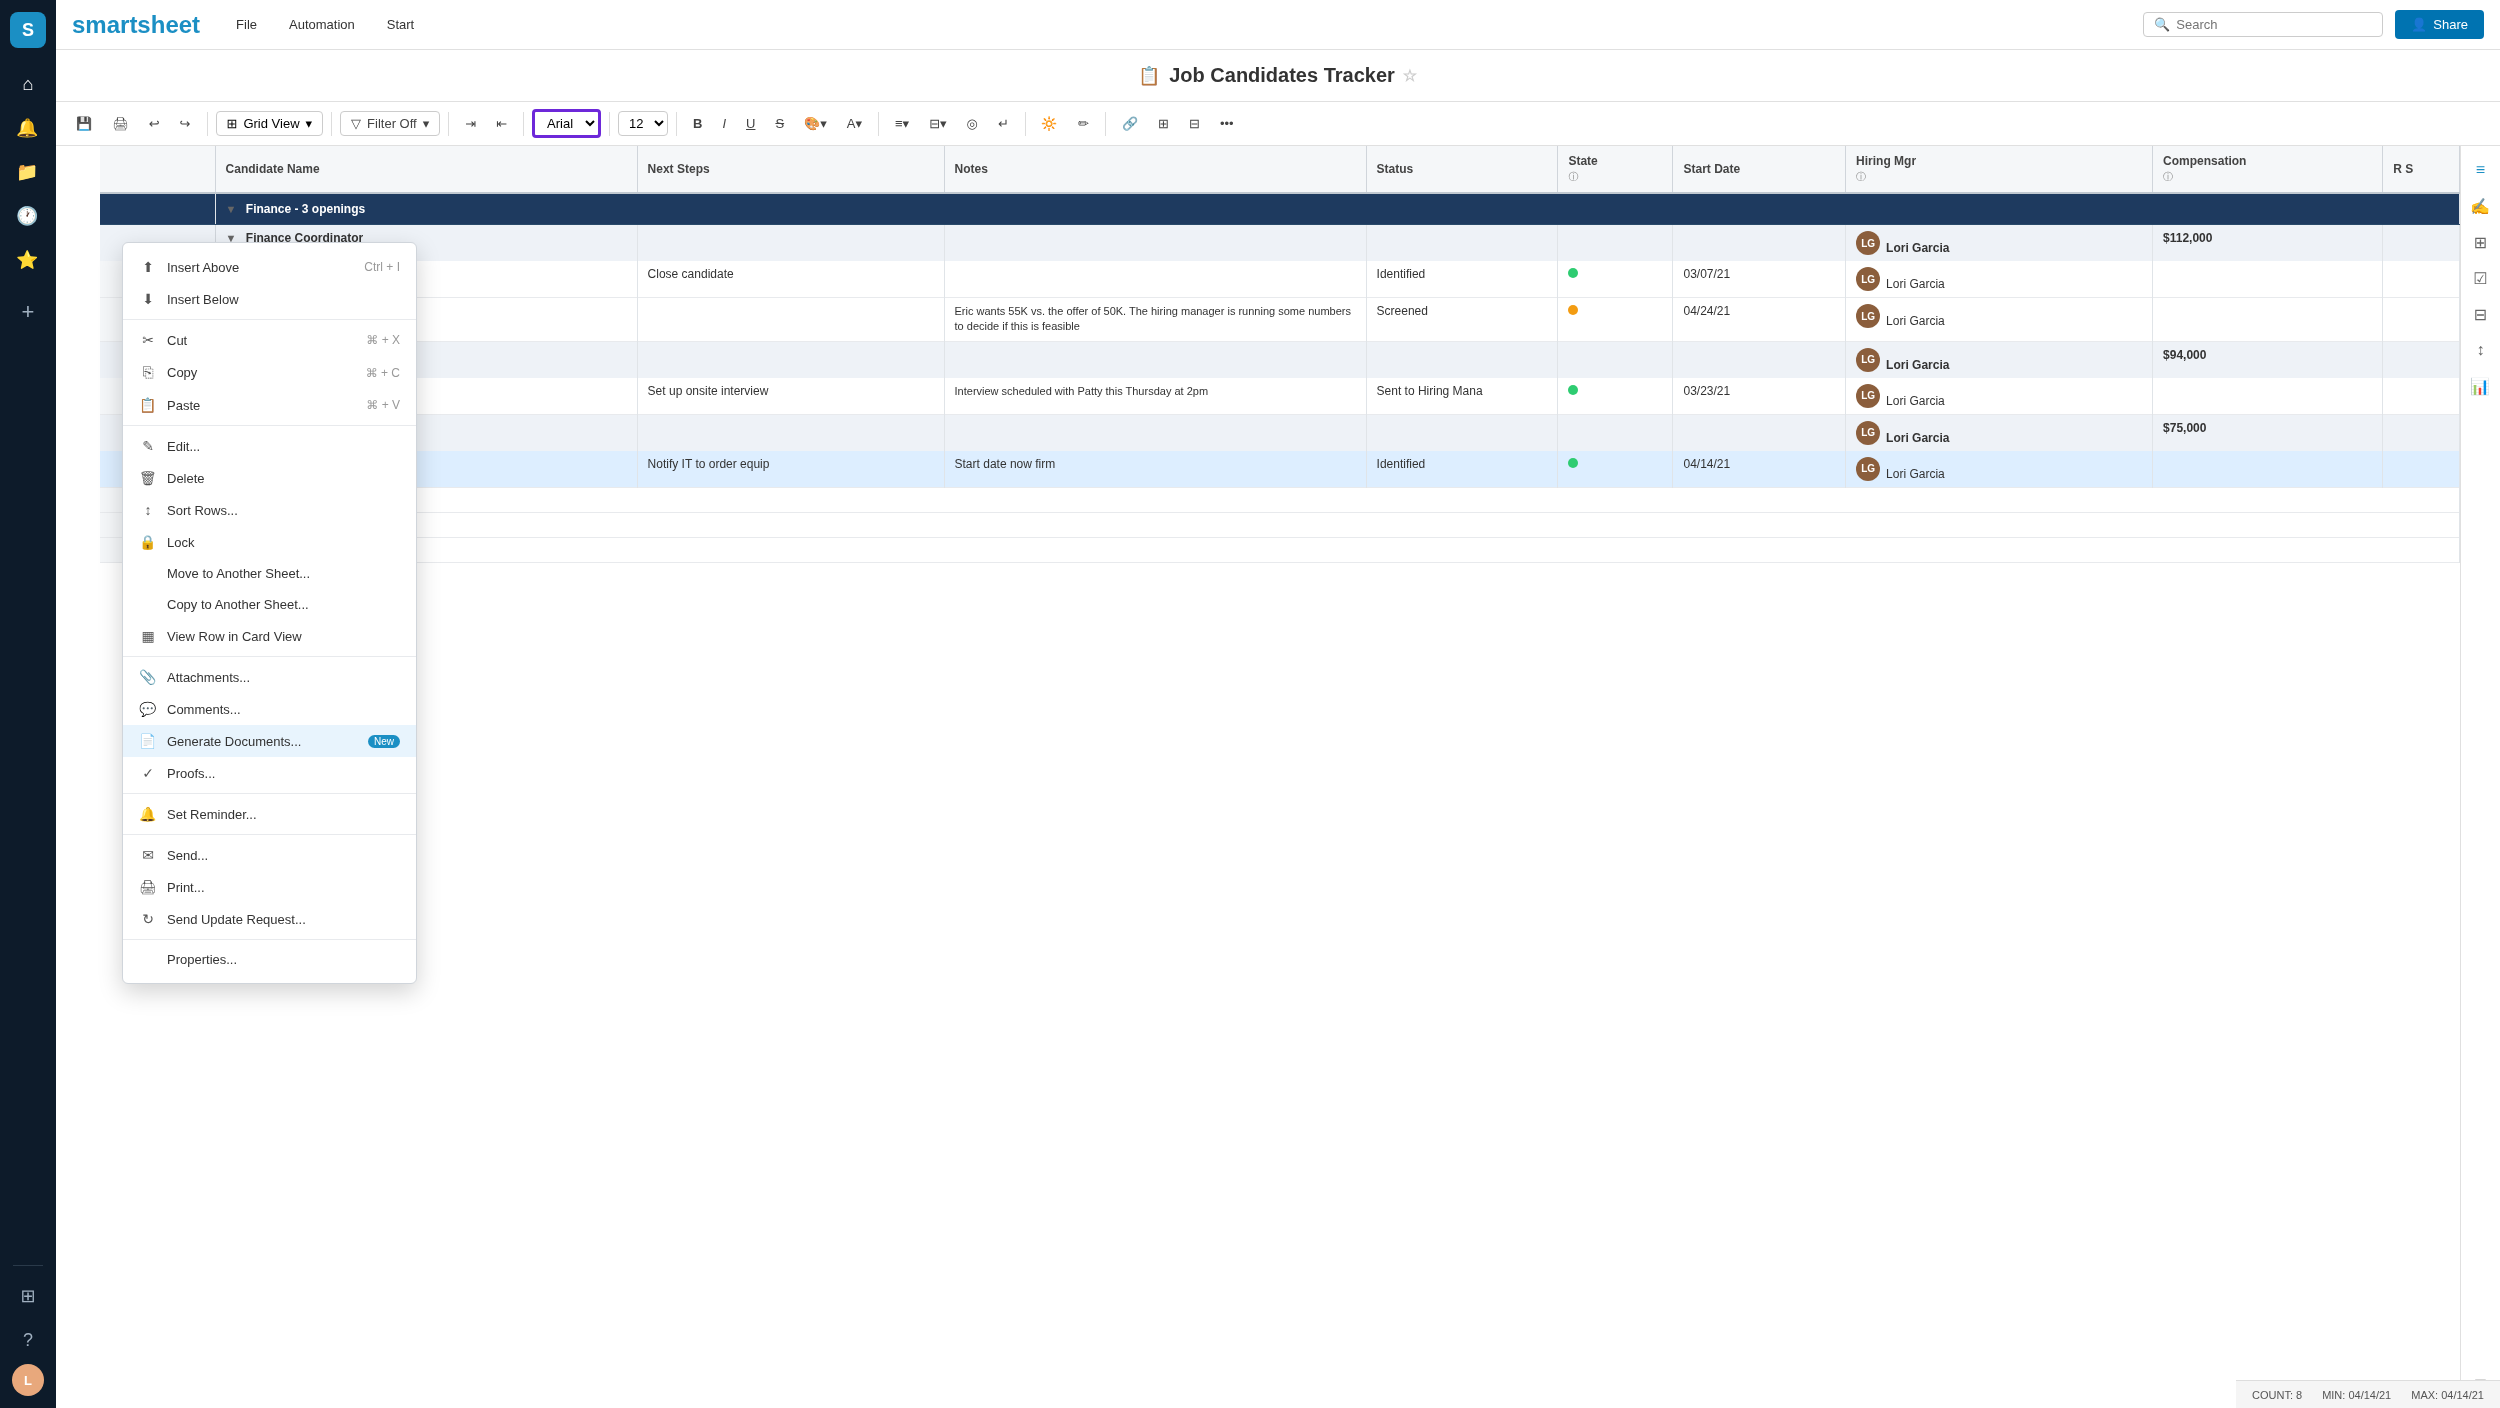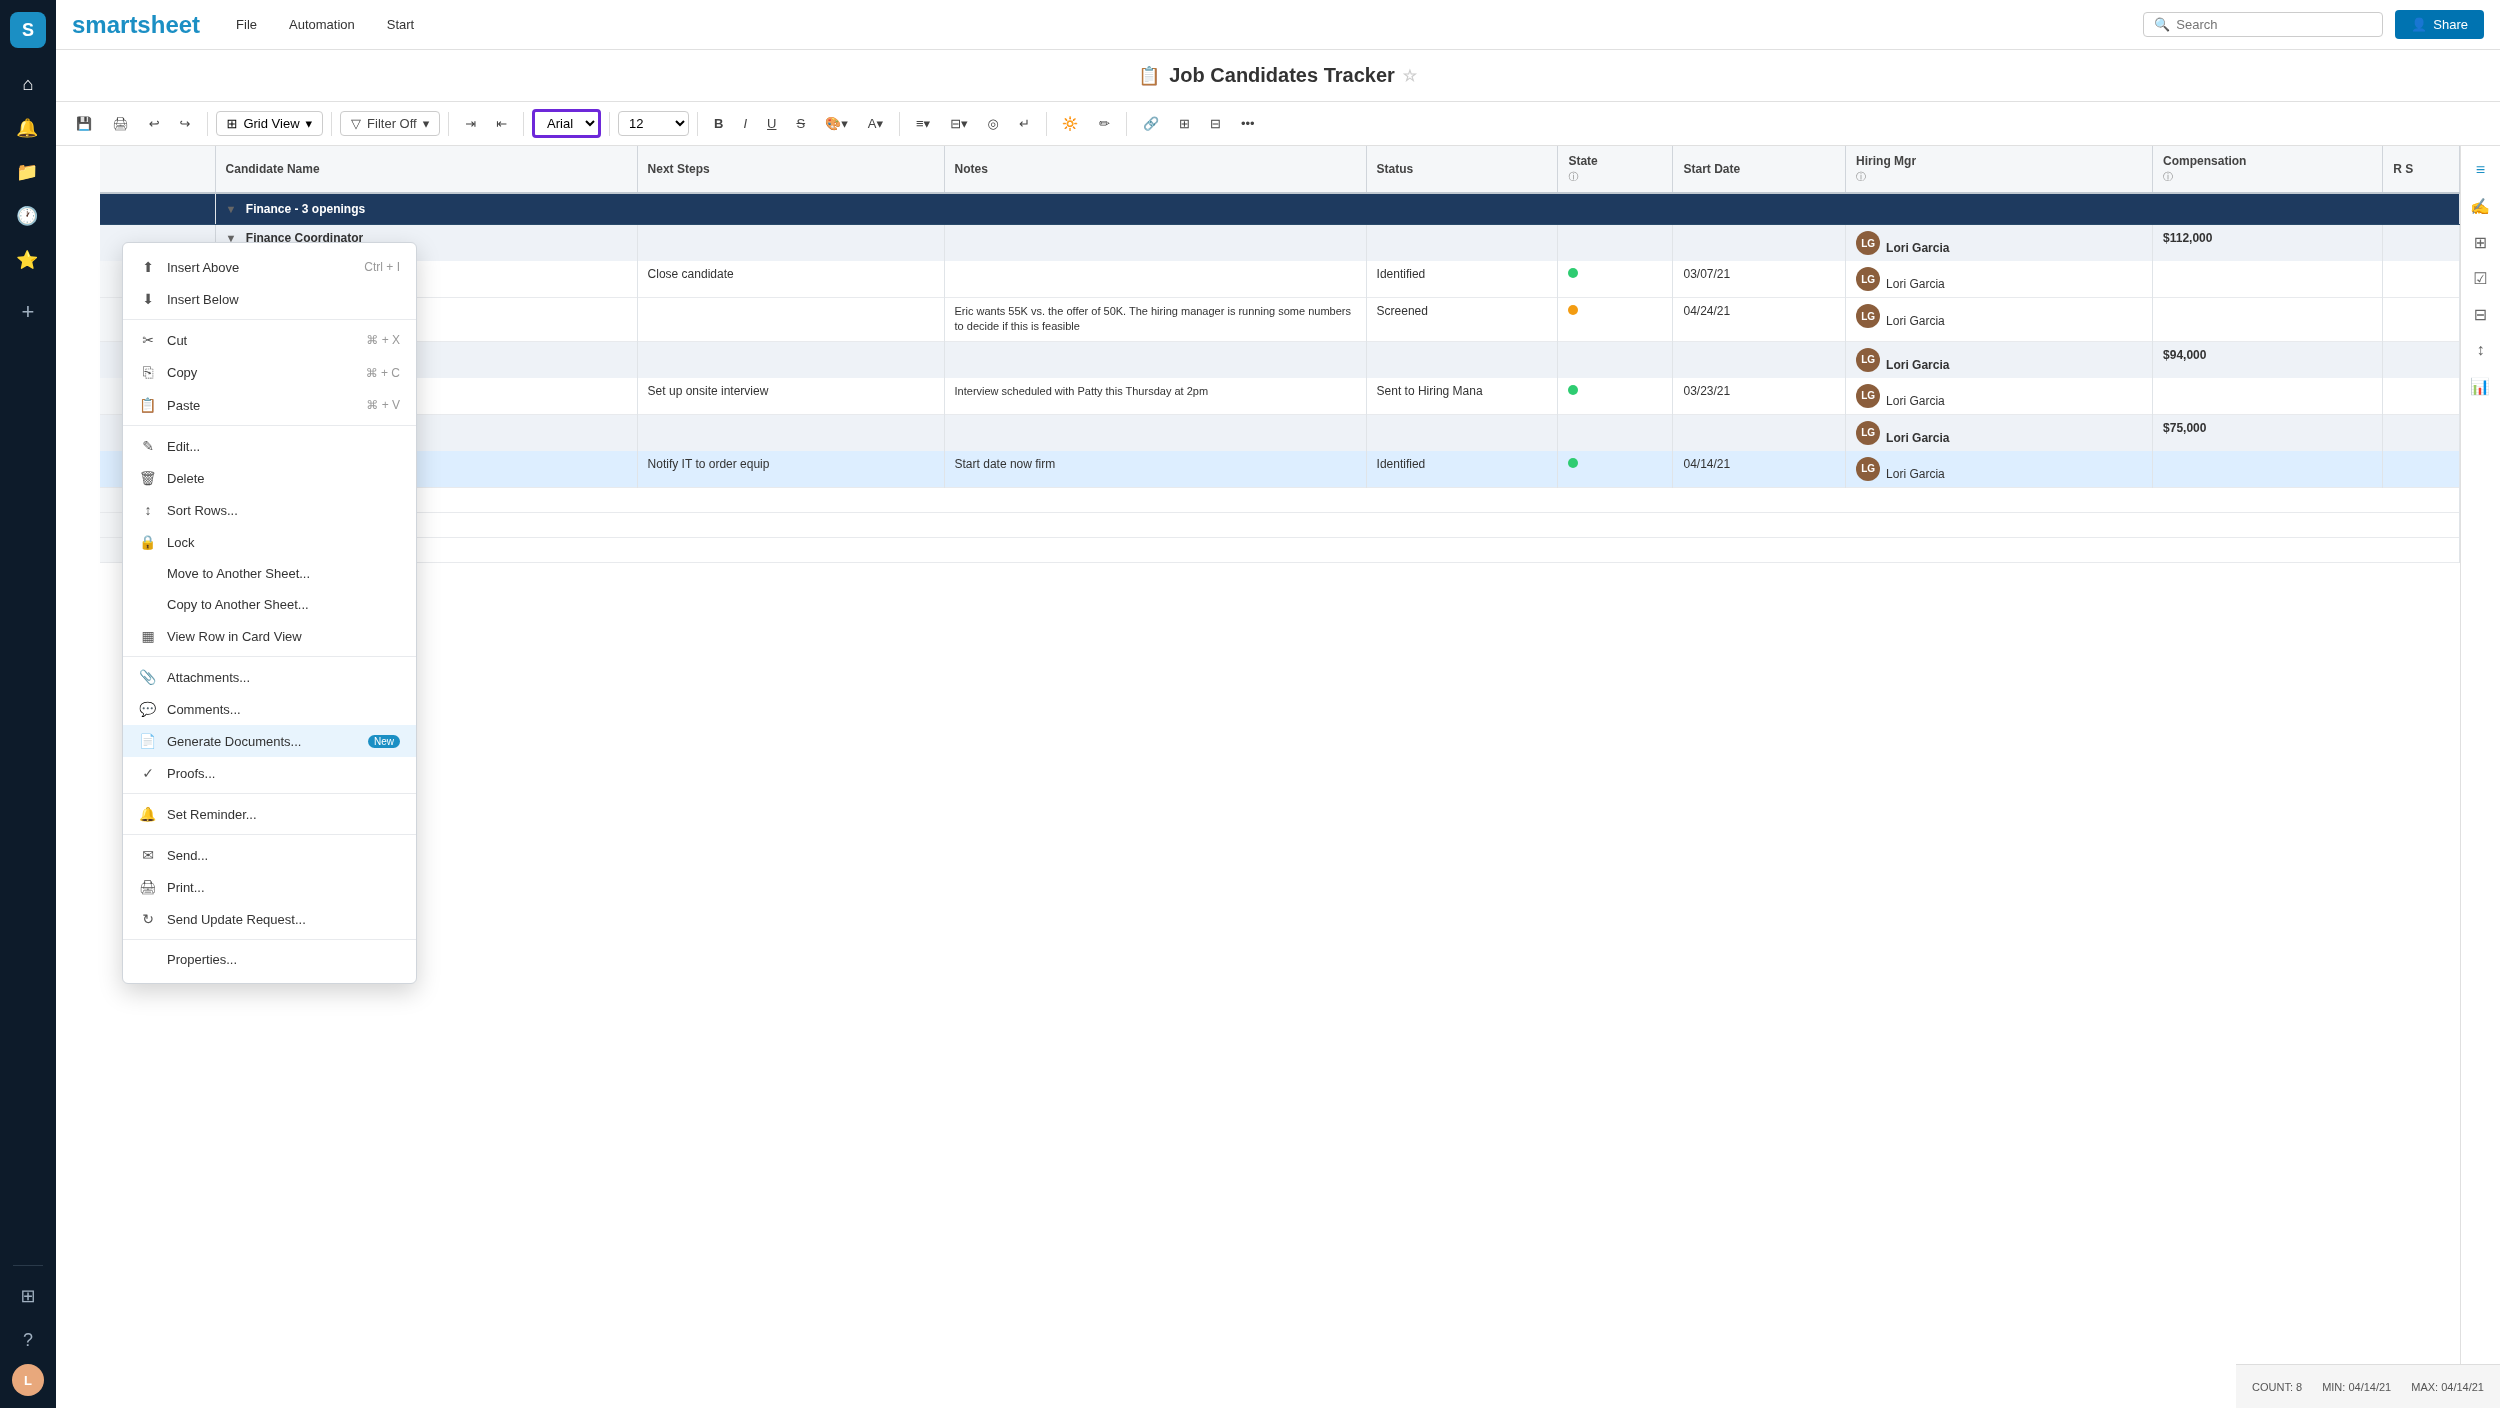--- a/index.html
+++ b/index.html
@@ -116,21 +116,21 @@
       display: flex; align-items: center; gap: 6px;
       cursor: pointer; background: white; color: #444;
     }
     .font-select {
       border: 3px solid #6d28d9; border-radius: 4px;
       padding: 3px 8px; font-size: 13px;
       background: white; cursor: pointer;
     }
     .size-select {
       border: 1px solid #ccc; border-radius: 4px;
-      padding: 3px 6px; font-size: 13px; width: 71px;
+      padding: 3px 6px; font-size: 13px; width: 50px;
       background: white; cursor: pointer;
     }
 
     
     .right-panel {
       width: 40px;
       position: absolute;
       right: 0; top: 0; bottom: 0;
       background: white;
       border-left: 1px solid #e0e0e0;
@@ -219,21 +219,21 @@
     .ctx-item .ctx-badge {
       background: #1b8fc4; color: white;
       font-size: 10px; padding: 1px 6px; border-radius: 10px;
       margin-left: 6px;
     }
 
     
     .status-bar {
       position: absolute;
       bottom: 0; right: 0;
-      height: 44px;
+      height: 28px;
       background: #f5f5f5;
       border-top: 1px solid #ddd;
       display: flex; align-items: center;
       padding: 0 16px;
       gap: 20px;
       font-size: 11px; color: #555;
     }
 
     
     .row-num-col {

